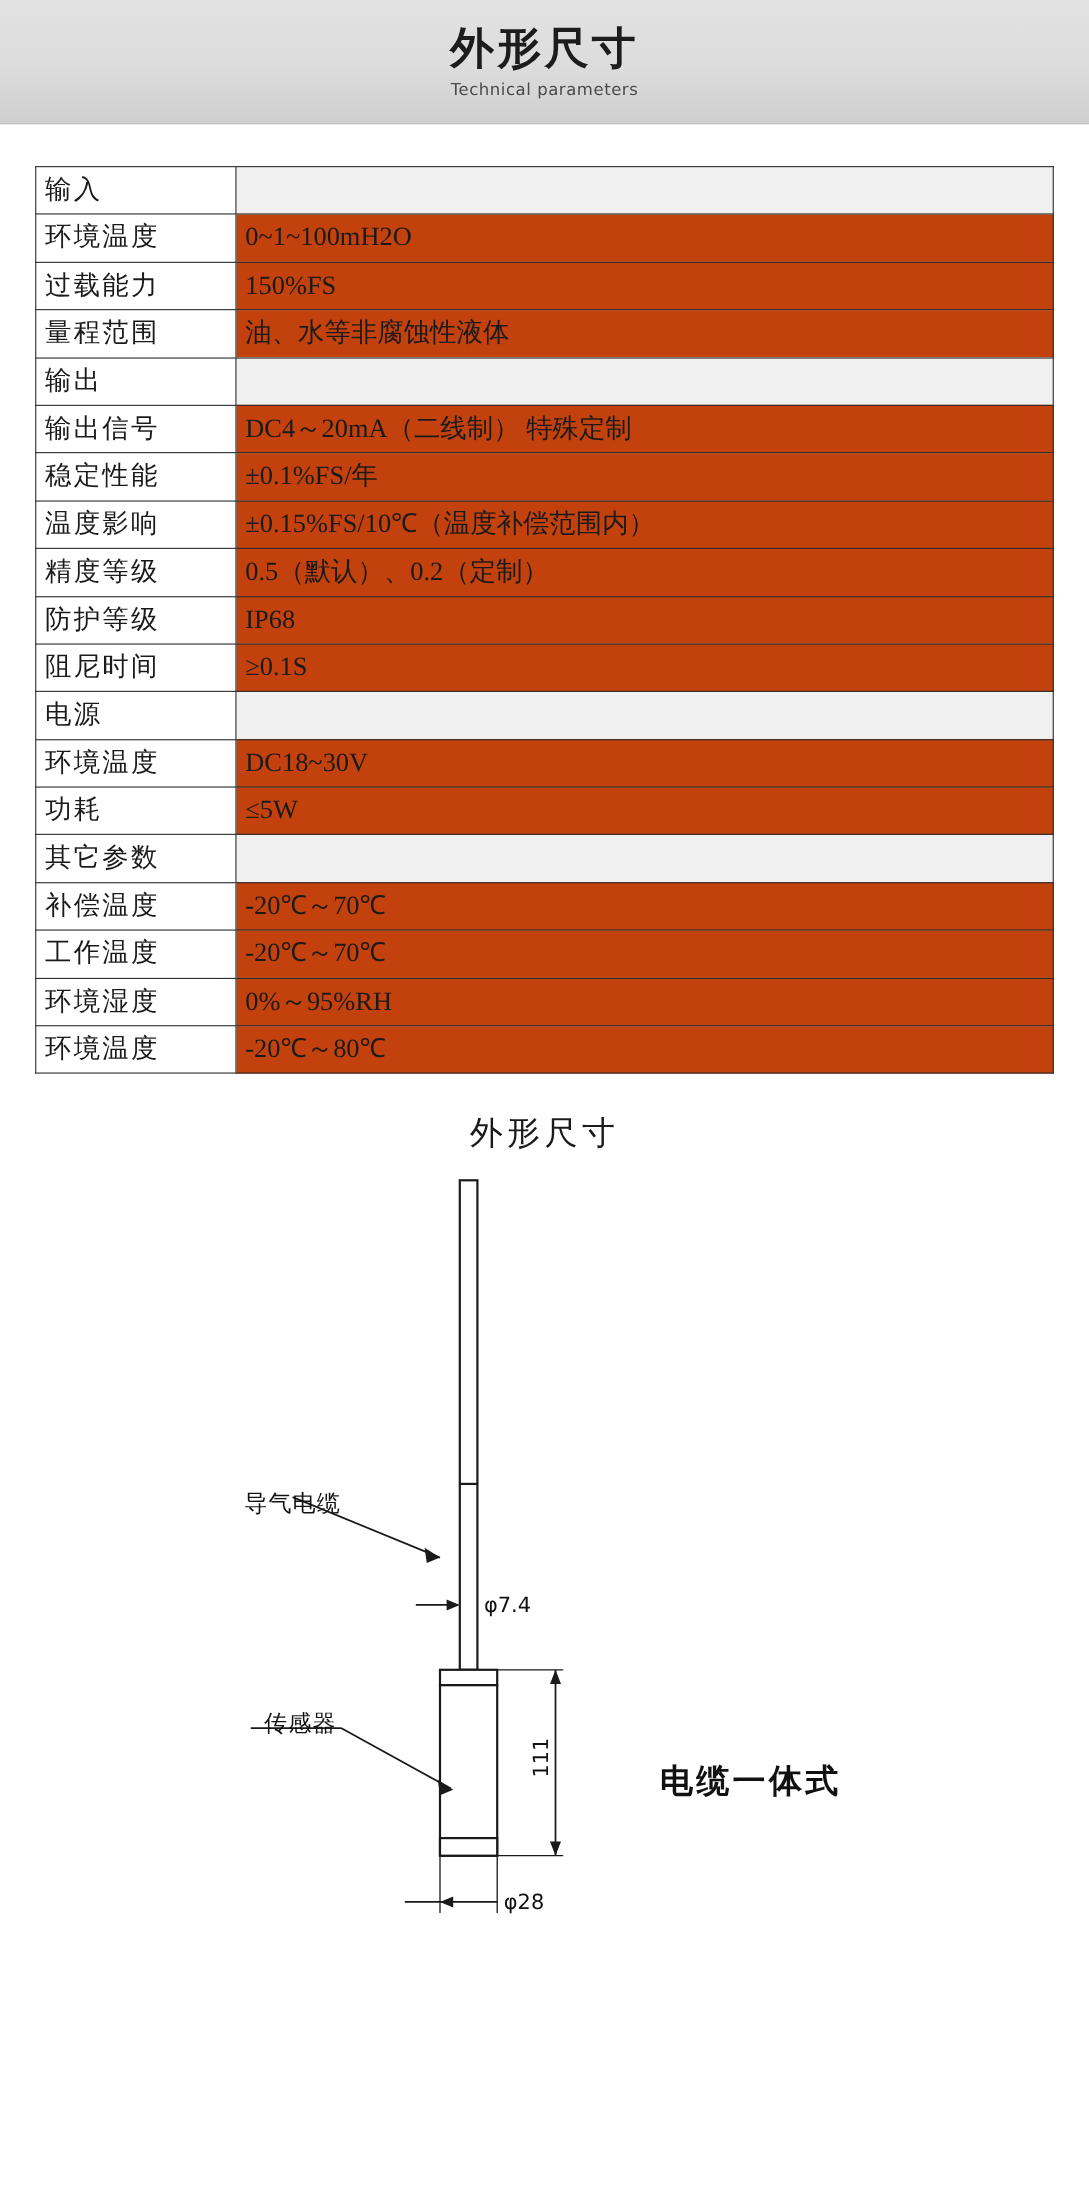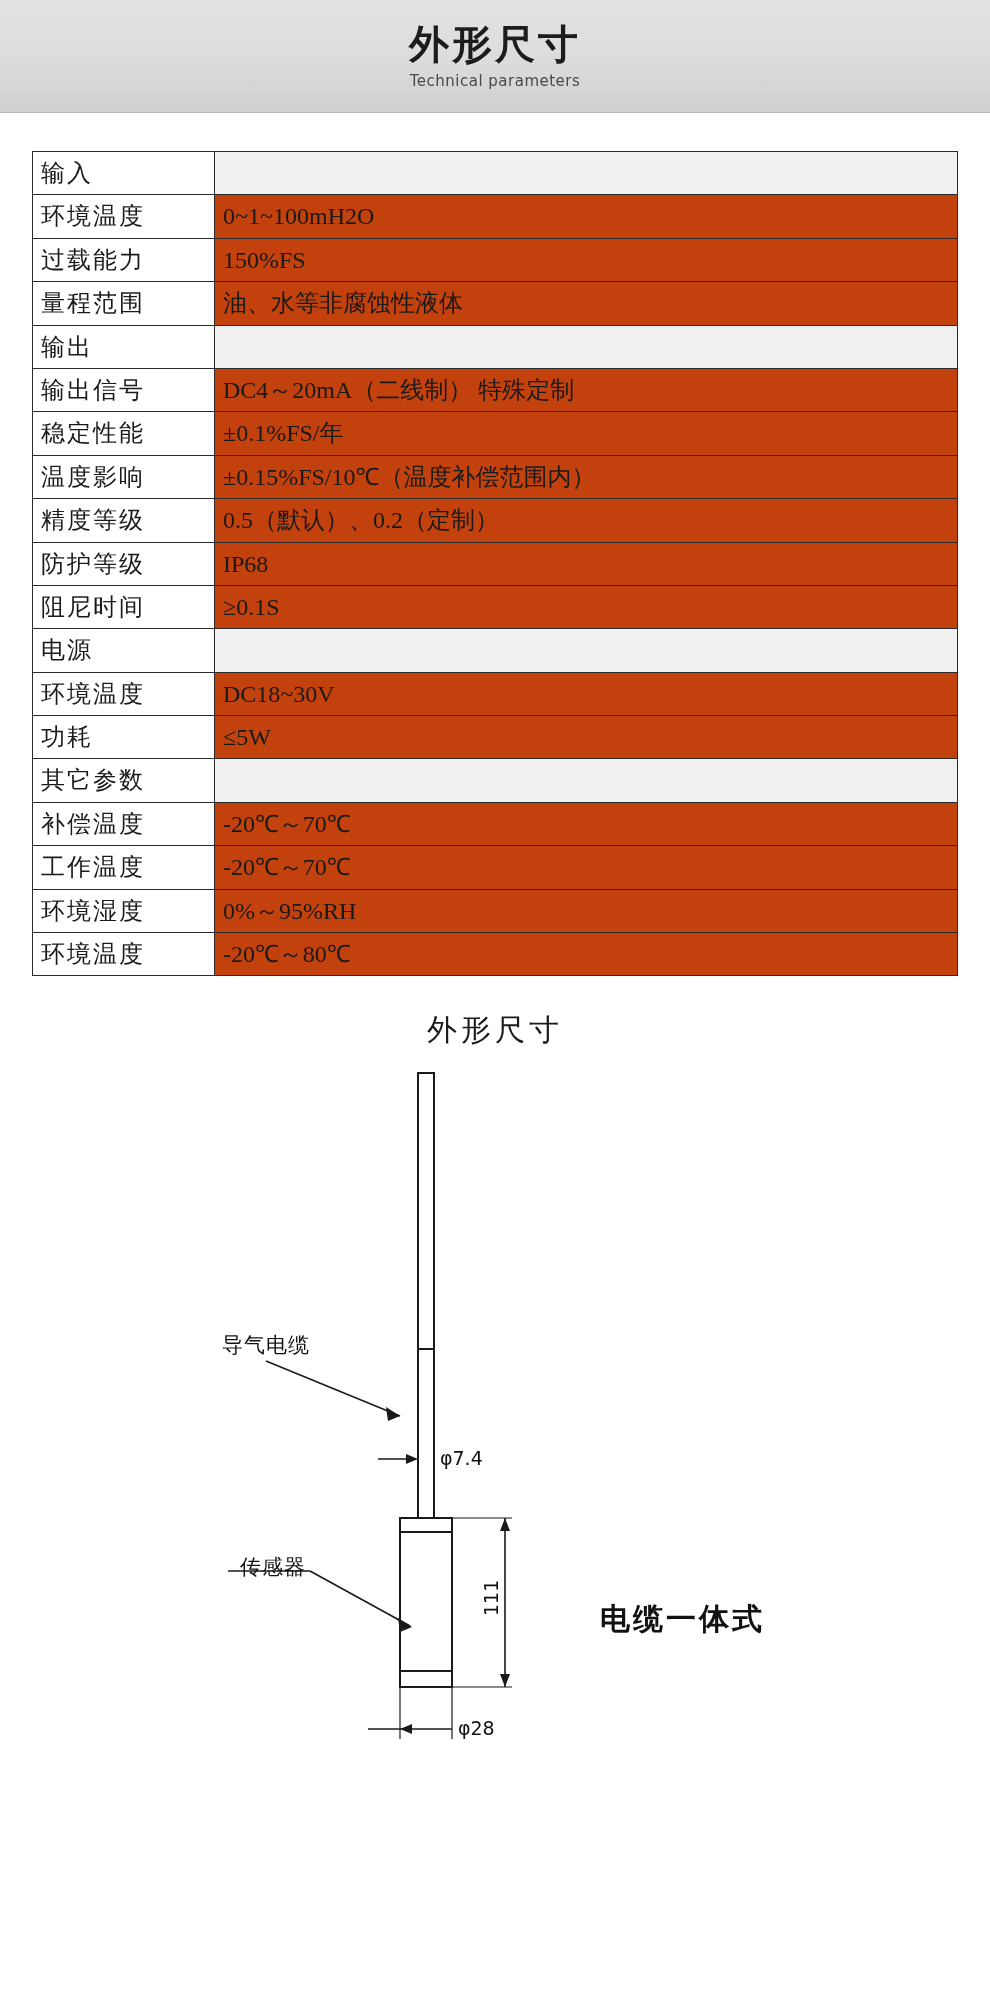--- a/index.html
+++ b/index.html
@@ -102,21 +102,21 @@
     display: block;
   }
 
   .cable-label, .sensor-label, .type-label {
     position: absolute;
     font-family: "DejaVu Sans", sans-serif;
     font-size: 21px;
     color: #111;
     letter-spacing: 1px;
   }
-  .cable-label { left: 222px; top: 270px; }
+  .cable-label { left: 222px; top: 292px; }
   .sensor-label { left: 240px; top: 492px; }
   .type-label {
     left: 600px; top: 538px;
     font-size: 30px;
     font-weight: bold;
     letter-spacing: 3px;
   }
   .dim-text {
     font-family: "DejaVu Sans", sans-serif;
     font-size: 19px;

